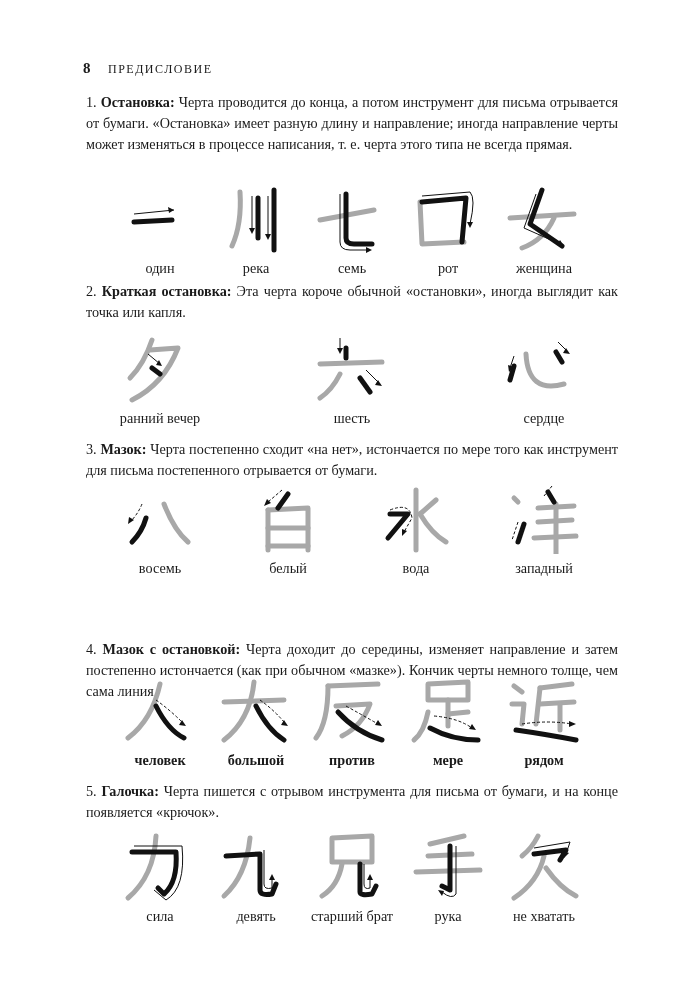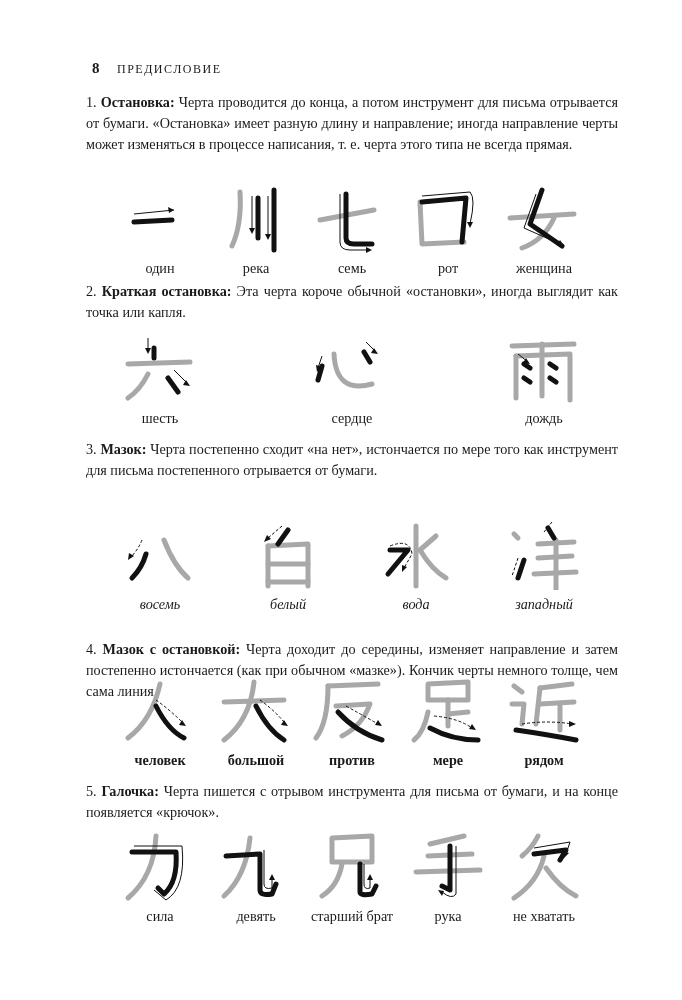--- a/index.html
+++ b/index.html
@@ -1,18 +1,18 @@
 <!DOCTYPE html>
 <html><head>
 <meta charset="utf-8">
 <style>
   html, body { margin:0; padding:0; background:#fff; }
   body { width:682px; height:1000px; position:relative; overflow:hidden;
          font-family:"Liberation Serif","DejaVu Serif",serif; color:#1a1a1a; }
-  .header { position:absolute; left:92px; top:60px; font-size:14px;font-family:Liberation Serif, serif; }
+  .header { position:absolute; left:83px; top:60px; font-size:14px;font-family:Liberation Serif, serif; }
   .header .num { font-weight:bold; font-size:15px; margin-right:14px; }
   .header .title { letter-spacing:1.5px; font-size:12px; }
   .para { position:absolute; left:86px; width:532px; font-size:14.2px; line-height:21px;
           text-align:justify; }
   .para b { font-weight:bold; }
   .row { position:absolute; left:112px; width:480px; display:flex; justify-content:space-between; }
   .cell { width:96px; display:flex; flex-direction:column; align-items:center; }
   .glyph { width:80px; height:70px; position:relative; }
   .glyph svg { width:80px; height:70px; }
   .cap { font-size:14.2px; margin-top:6px; white-space:nowrap; }
@@ -82,20 +82,30 @@
     <div class="cap">женщина</div>
   </div>
 </div>
 
 <div class="para" style="top:281px;">
   <span>2. </span><b>Краткая остановка:</b><span> Эта черта короче обычной «остановки», иногда выглядит как точка или капля.</span>
 </div>
 <div class="row" style="top:334px;">
   <div class="cell">
     <div class="glyph"><svg viewBox="0 0 80 70">
+      <path class="gray" d="M32 6 Q24 30 10 44"></path>
+          <path class="gray" d="M30 16 L58 14 Q44 50 12 66"></path>
+      <path class="blk" d="M32 34 L40 40"></path>
+          <path class="arr" d="M28 20 L40 30"></path>
+          <path d="M42 32 l-6 -1 l3 -5z" fill="#111"></path>
+    </svg></div>
+    <div class="cap">ранний вечер</div>
+  </div>
+  <div class="cell">
+    <div class="glyph"><svg viewBox="0 0 80 70">
       <path class="gray" d="M8 30 L70 28"></path>
           <path class="gray" d="M28 40 Q20 56 8 64"></path>
       <path class="blk" d="M34 14 L34 24"></path>
           <path class="blk" d="M48 44 L58 58"></path>
       <path class="arr" d="M28 4 L28 16"></path>
           <path d="M28 20 l-3 -6 l6 0z" fill="#111"></path>
       <path class="arr" d="M54 36 L68 50"></path>
           <path d="M70 52 l-7 -1 l3 -5z" fill="#111"></path>
     </svg></div>
     <div class="cap">шесть</div>
@@ -105,41 +115,26 @@
       <path class="gray" d="M22 20 Q24 60 60 50"></path>
           <path class="blk" d="M10 32 L6 46"></path>
           <path class="blk" d="M52 18 L58 28"></path>
       <path class="arr" d="M10 22 L6 34"></path>
           <path d="M5 38 l-1 -7 l6 2z" fill="#111"></path>
       <path class="arr" d="M54 8 L64 18"></path>
           <path d="M66 20 l-7 -1 l3 -5z" fill="#111"></path>
     </svg></div>
     <div class="cap">сердце</div>
   </div>
-  <div class="cell">
-    <div class="glyph"><svg viewBox="0 0 80 70">
-      <path class="gray" d="M8 12 L70 10"></path>
-          <path class="gray" d="M38 10 L38 62"></path>
-          <path class="gray" d="M12 22 L12 64"></path>
-      <path class="gray" d="M12 22 L66 20 L66 66"></path>
-      <path class="blk" d="M20 30 L26 34"></path>
-          <path class="blk" d="M20 44 L26 48"></path>
-          <path class="blk" d="M46 30 L52 34"></path>
-          <path class="blk" d="M46 44 L52 48"></path>
-      <path class="arr" d="M14 20 L24 28"></path>
-          <path d="M26 30 l-7 -1 l3 -5z" fill="#111"></path>
-    </svg></div>
-    <div class="cap">дождь</div>
-  </div>
 </div>
 
 <div class="para" style="top:439px;">
   <span>3. </span><b>Мазок:</b><span> Черта постепенно сходит «на нет», истончается по мере того как инструмент для письма постепенного отрывается от бумаги.</span>
 </div>
-<div class="row" style="top:520px;font-style:italic;">
+<div class="row" style="top:484px;">
   <div class="cell">
     <div class="glyph"><svg viewBox="0 0 80 70">
       <path class="gray" d="M44 20 Q54 46 68 58"></path>
           <path class="blk" d="M26 34 Q22 48 12 58"></path>
       <path class="dash" d="M22 20 Q18 30 10 38"></path>
           <path d="M8 40 l1 -7 l5 3z" fill="#111"></path>
     </svg></div>
     <div class="cap">восемь</div>
   </div>
   <div class="cell">

